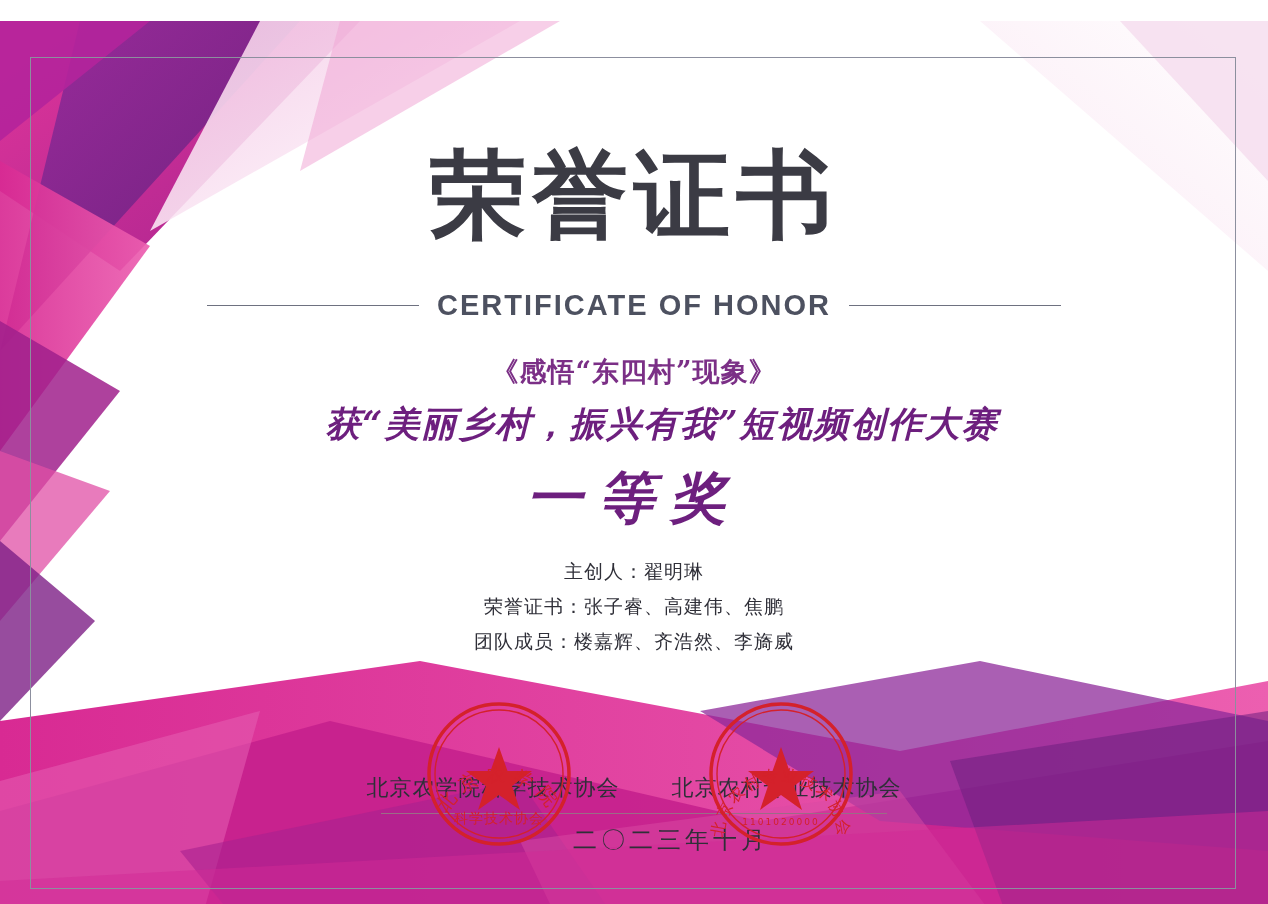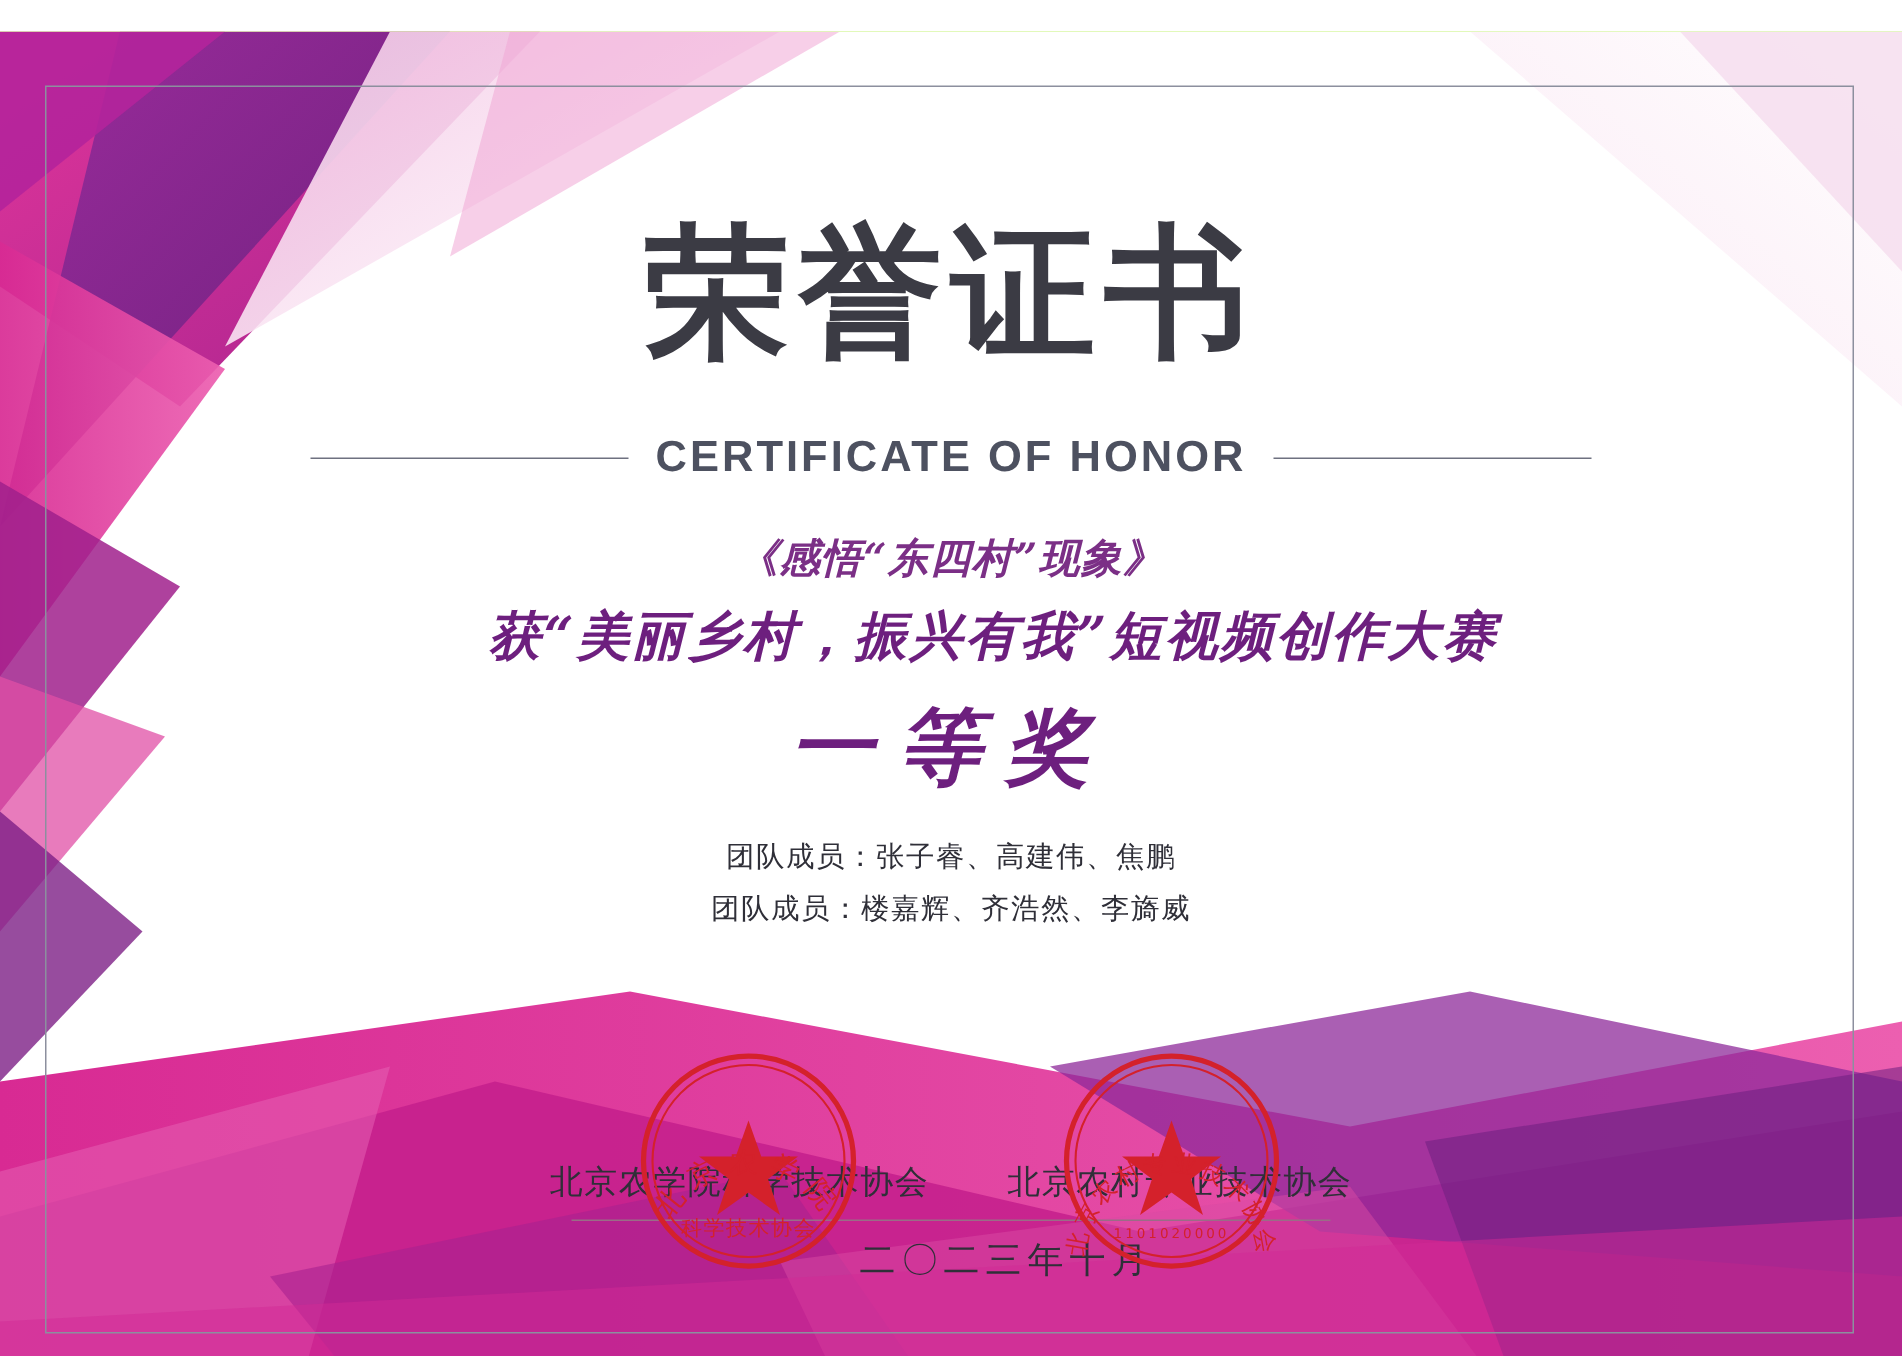--- a/index.html
+++ b/index.html
@@ -77,21 +77,20 @@
     white-space: nowrap;
   }
   
   .work-title {
     position: absolute;
     top: 333px;
     left: 0;
     width: 100%;
     font-family: "DejaVu Serif", "Liberation Serif", serif;
     font-size: 27px;
-    font-style: italic;
     font-weight: bold;
     color: #7b2f86;
     letter-spacing: 1px;
   }
   .award-line {
     position: absolute;
     top: 380px;
     left: 0;
     width: 100%;
     font-family: "DejaVu Serif", "Liberation Serif", serif;
@@ -239,21 +238,22 @@
       <span class="sub-rule"></span>
     </div>
 
     <div class="work-title">《感悟“东四村”现象》</div>
 
     <div class="award-line">获“美丽乡村，振兴有我”短视频创作大赛</div>
 
     <div class="award-rank">一等奖</div>
 
     <div class="credits">
-      <div class="credit-line">团队成员：张子睿、高建伟、焦鹏</div>
+      <div class="credit-line">主创人：翟明琳</div>
+      <div class="credit-line">荣誉证书：张子睿、高建伟、焦鹏</div>
       <div class="credit-line">团队成员：楼嘉辉、齐浩然、李旖威</div>
     </div>
 
     <div class="signature-row">
       <span class="org-name">北京农学院科学技术协会</span>
       <span class="org-name">北京农村专业技术协会</span>
     </div>
 
     <div class="sig-rule"></div>
 

